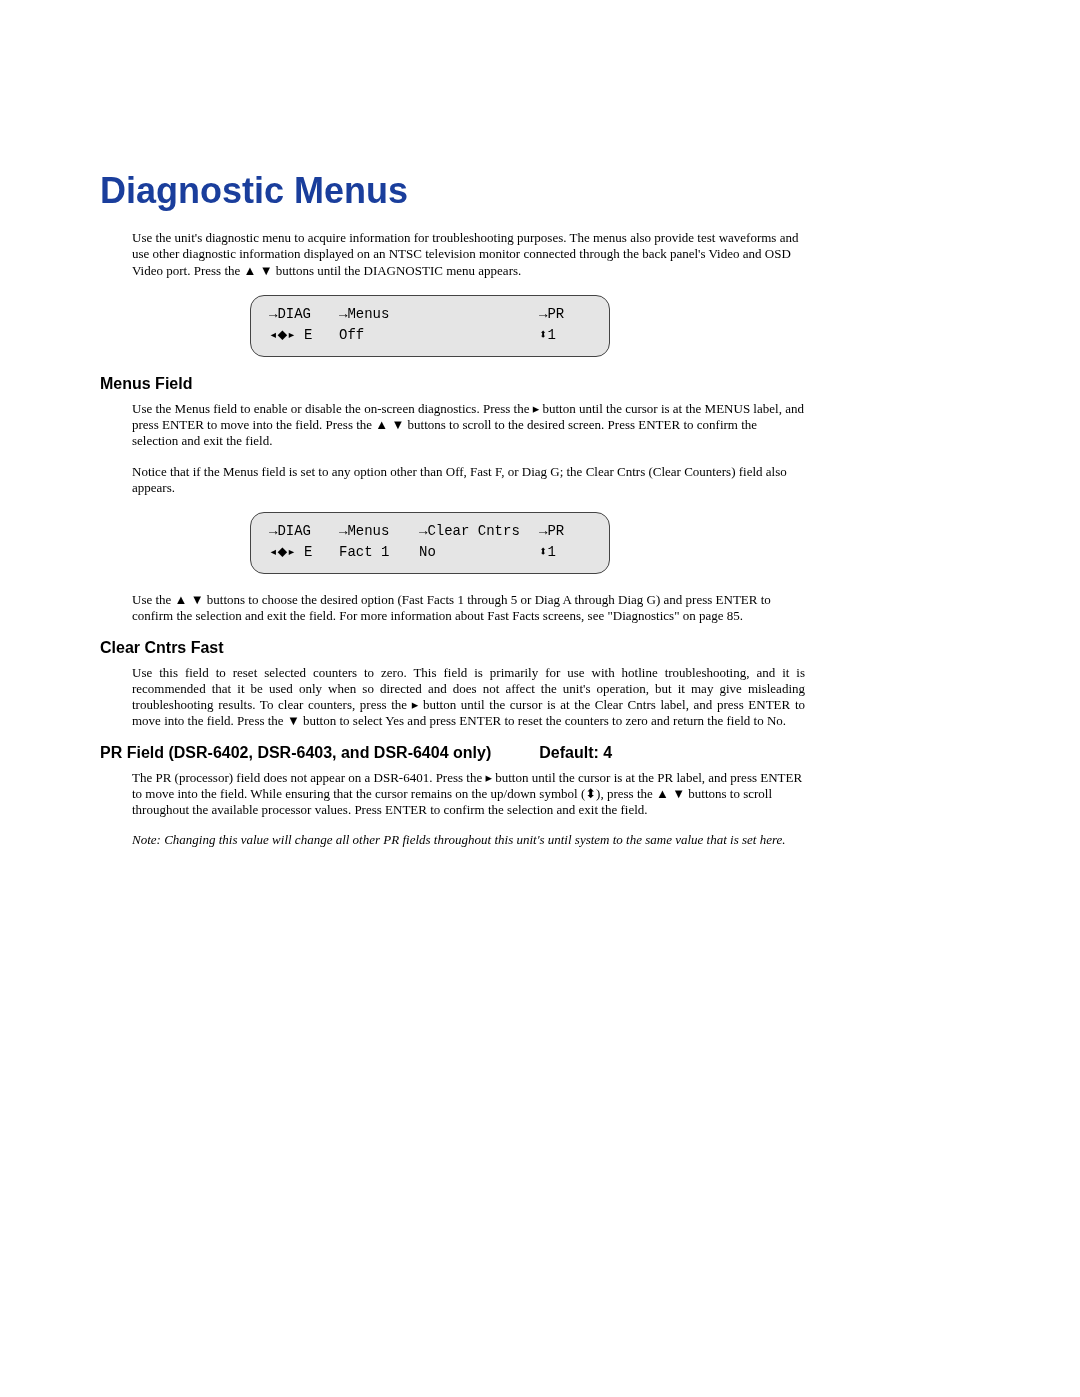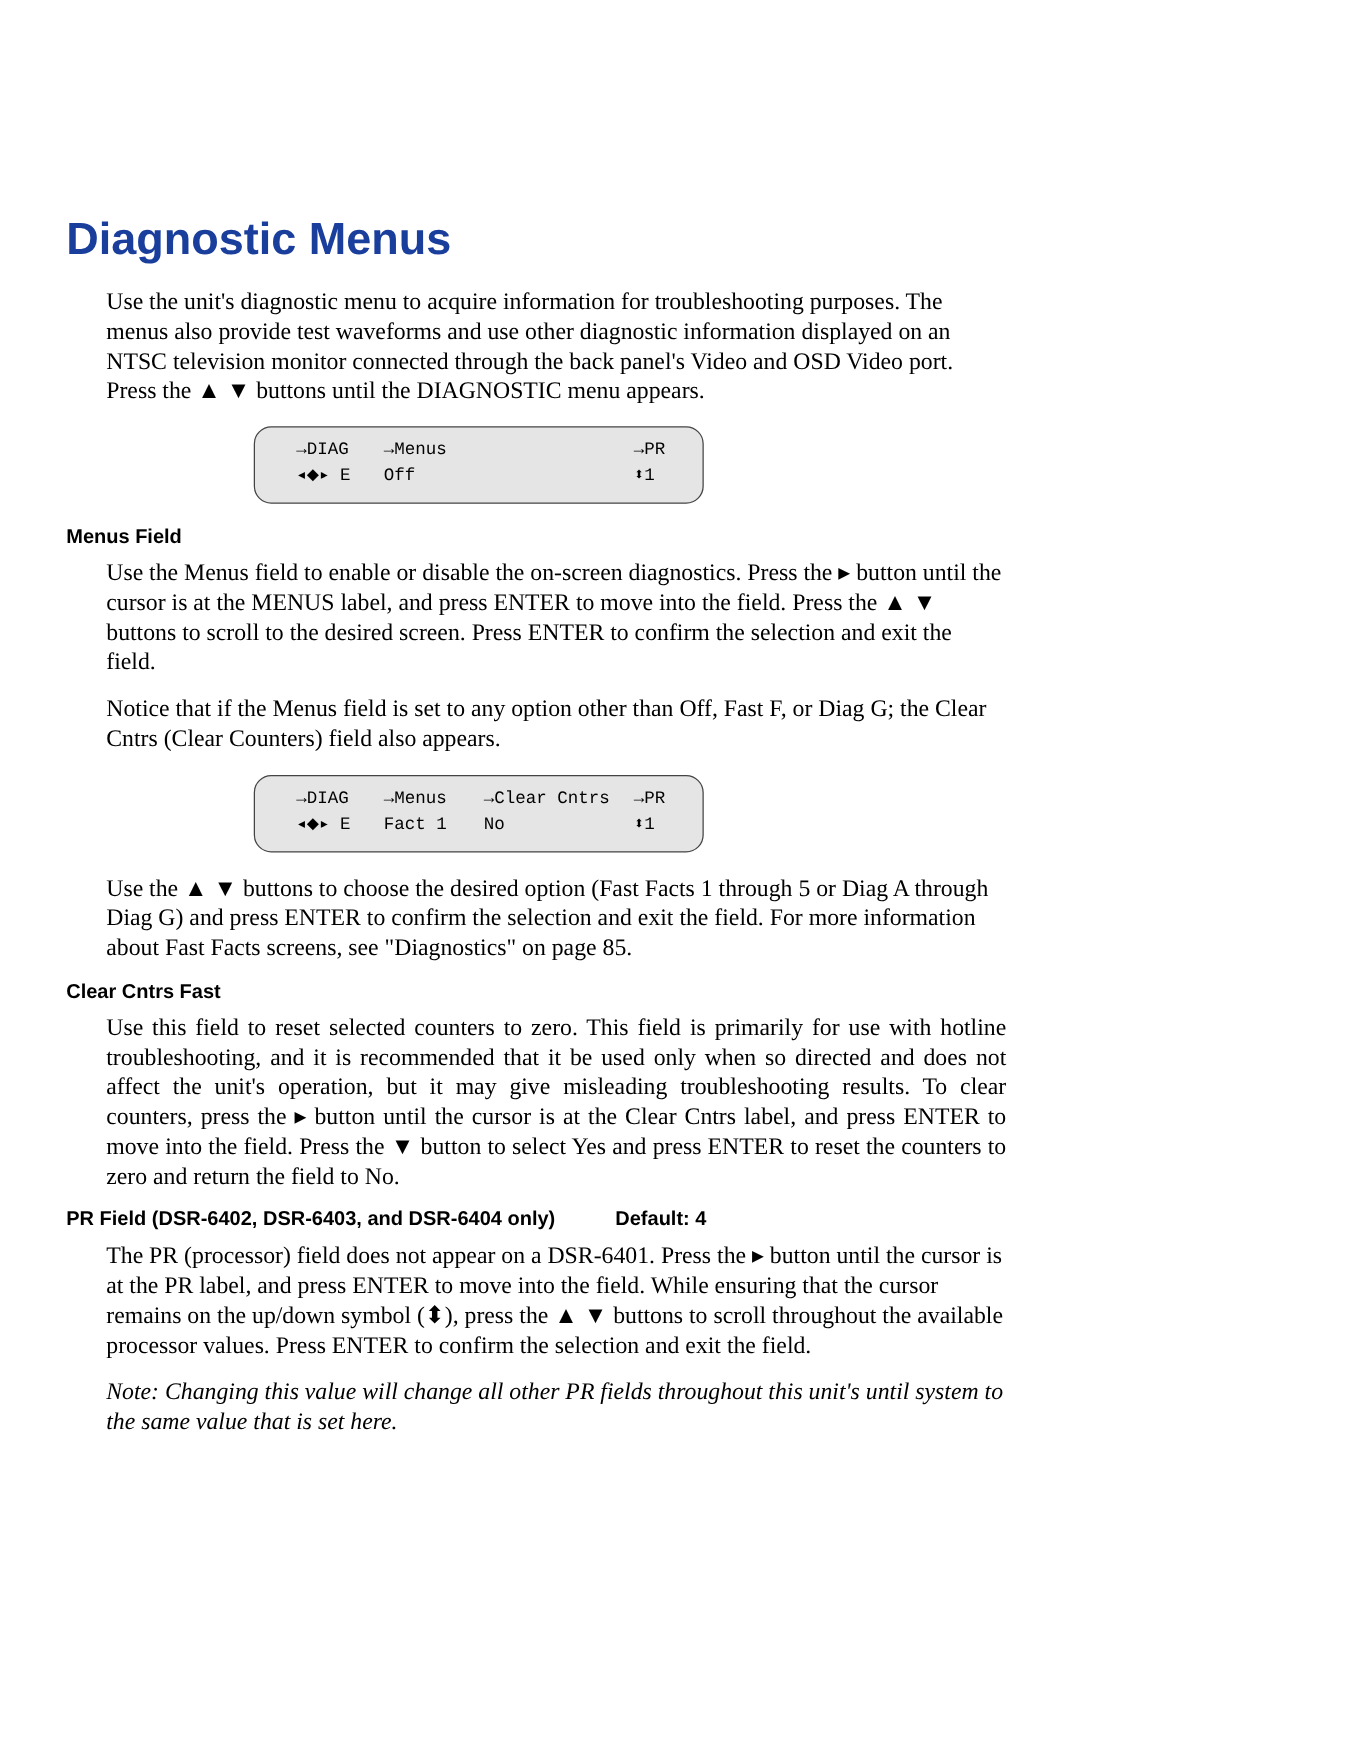--- a/index.html
+++ b/index.html
@@ -7,31 +7,31 @@
     padding: 0;
     background: #fff;
     font-family: "Times New Roman", Times, serif;
     color: #000;
   }
   .page {
     width: 900px;
     height: 1397px;
     position: relative;
     box-sizing: border-box;
-    padding: 170px 95px 0 53px;
+    padding: 170px 95px 0 100px;
   }
   h1.title {
     font-family: Arial, Helvetica, sans-serif;
     color: #1a3e9c;
     font-weight: bold;
     font-size: 36px;
     margin: 0 0 18px 0;
   }
   .body-text {
-    font-size: 19px;
+    font-size: 13px;
     line-height: 1.25;
     margin: 0 0 14px 0;
     text-align: left;
   }
   .indent {
     margin-left: 32px;
   }
   .lcd-wrap {
     margin: 16px 0 18px 150px;
   }
@@ -43,21 +43,21 @@
     padding: 8px 18px 10px 18px;
     font-family: "Courier New", Courier, monospace;
     font-size: 14px;
     line-height: 1.5;
     box-sizing: border-box;
   }
   .lcd .row {
     display: flex;
     white-space: pre;
   }
-  .lcd .col1 { width: 70px; margin-left: 15px; }
+  .lcd .col1 { width: 70px; }
   .lcd .col2 { width: 80px; }
   .lcd .col3 { width: 120px; }
   .lcd .col4 { flex: 1; text-align: left; }
   .lcd .col2b { width: 200px; }
   .field-header {
     display: flex;
     font-family: Arial, Helvetica, sans-serif;
     font-weight: bold;
     font-size: 16px;
     margin: 0 0 8px 0;

